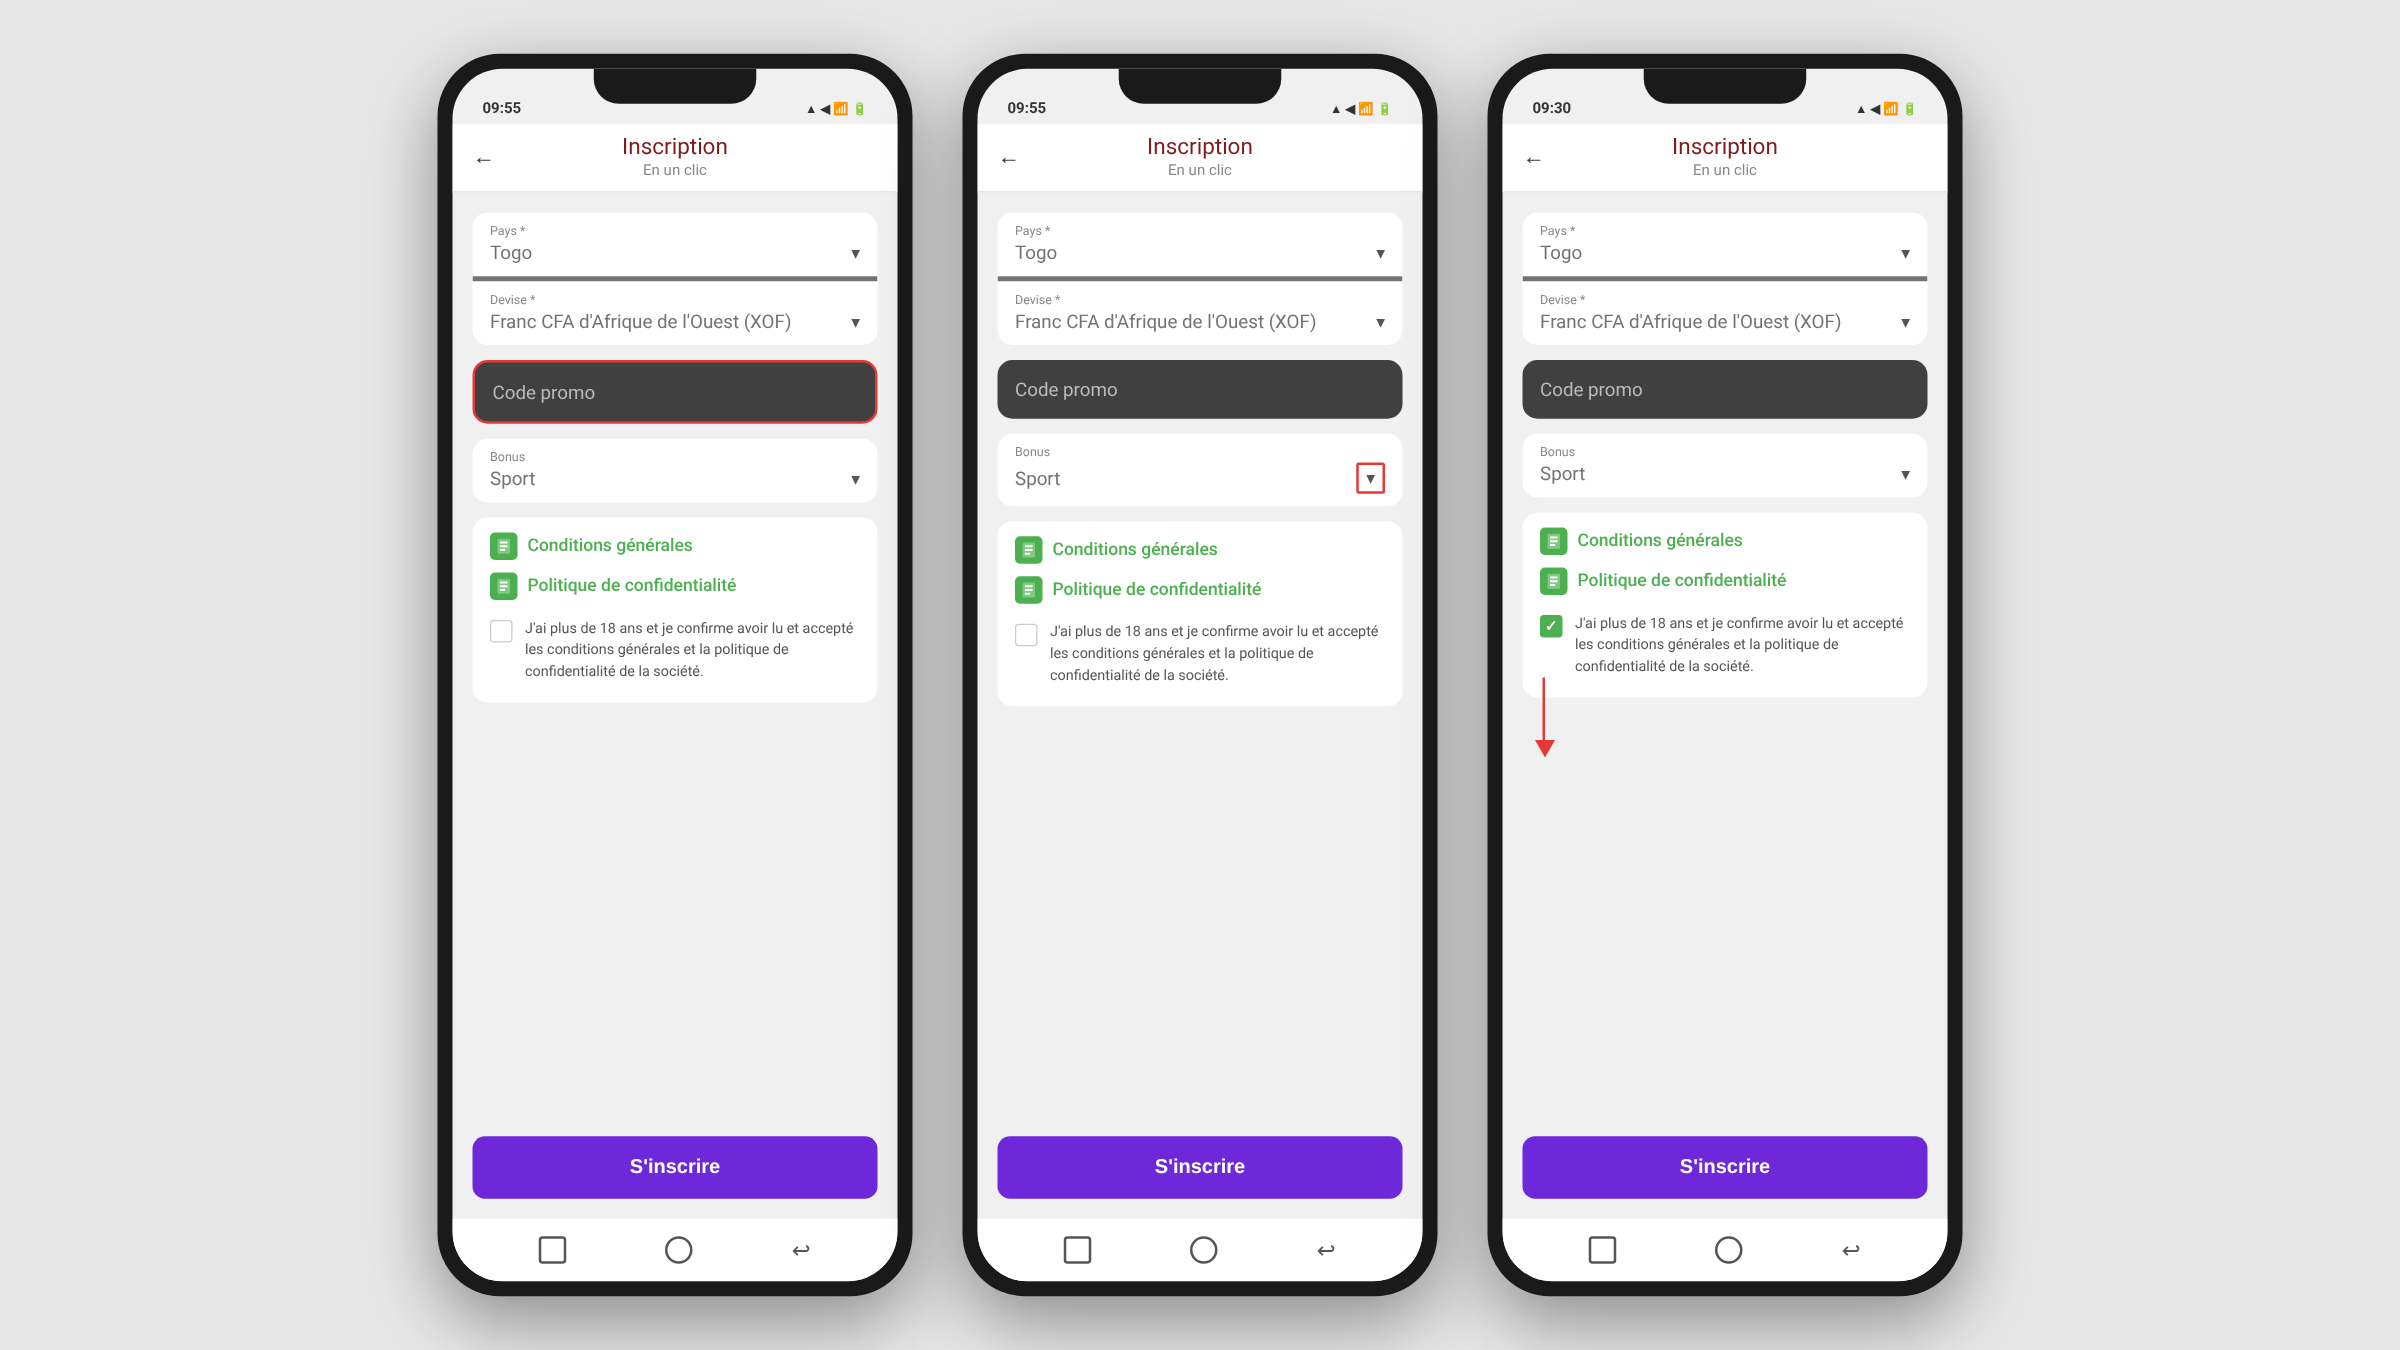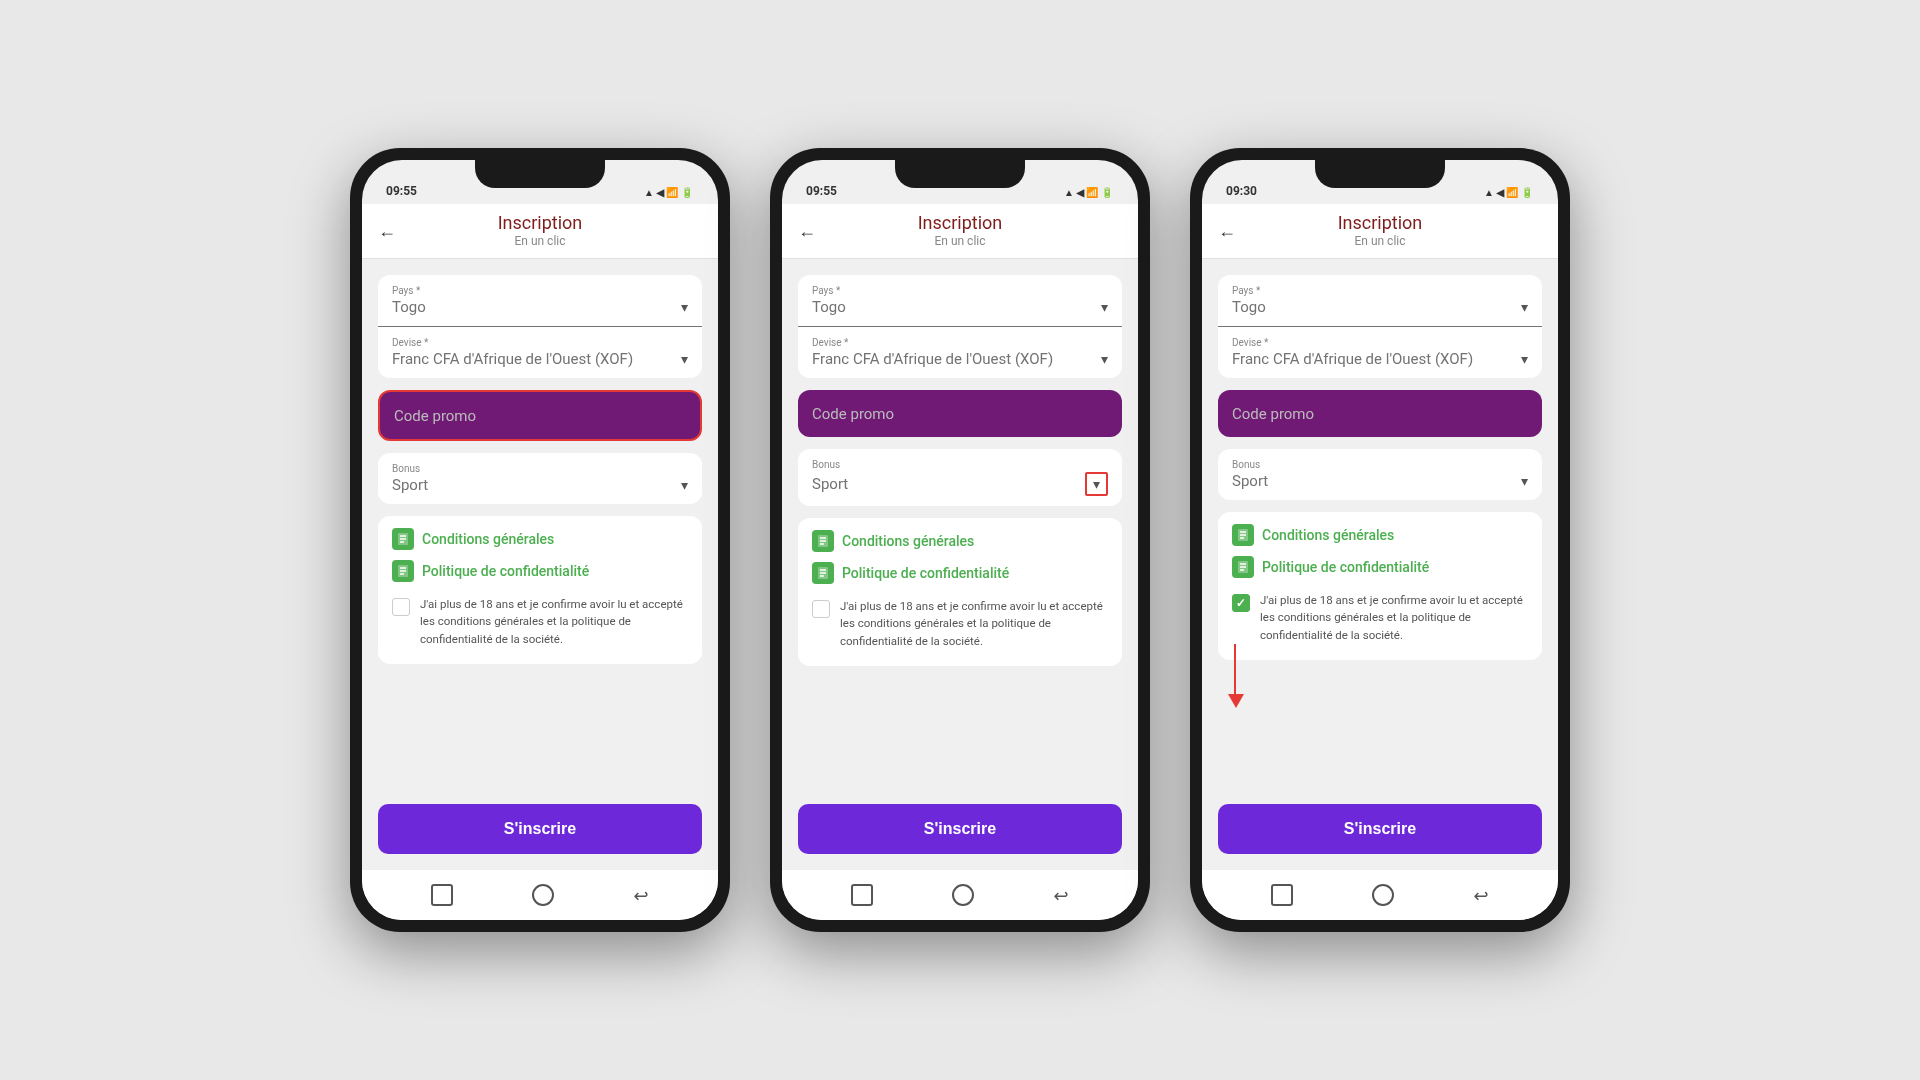--- a/index.html
+++ b/index.html
@@ -17,21 +17,21 @@
     .phone-wrapper {
       display: flex;
       justify-content: center;
       align-items: center;
       gap: 40px;
     }
 
     
     .phone {
       width: 380px;
-      height: 784px;
+      height: 994px;
       background: #1a1a1a;
       border-radius: 50px;
       padding: 12px;
       position: relative;
       box-shadow: 0 20px 60px rgba(0,0,0,0.4);
     }
 
     .phone-inner {
       width: 100%;
       height: 100%;
@@ -117,21 +117,21 @@
 
     
     .form-section {
       background: white;
       border-radius: 12px;
       overflow: hidden;
     }
 
     .field {
       padding: 10px 14px;
-      border-bottom: 1px solid #737373;
+      border-bottom: 4px solid #737373;
     }
     .field:last-child { border-bottom: none; }
 
     .field-label {
       font-size: 10px;
       color: #888;
       margin-bottom: 2px;
     }
 
     .field-value-row {
@@ -146,21 +146,21 @@
       font-weight: 400;
     }
 
     .dropdown-arrow {
       font-size: 14px;
       color: #555;
     }
 
     
     .promo-field {
-      background: #701a75;
+      background: #404040;
       border-radius: 12px;
       padding: 14px;
     }
 
     .promo-input {
       font-size: 15px;
       color: #bbb;
     }
 
     .promo-field.highlighted {

